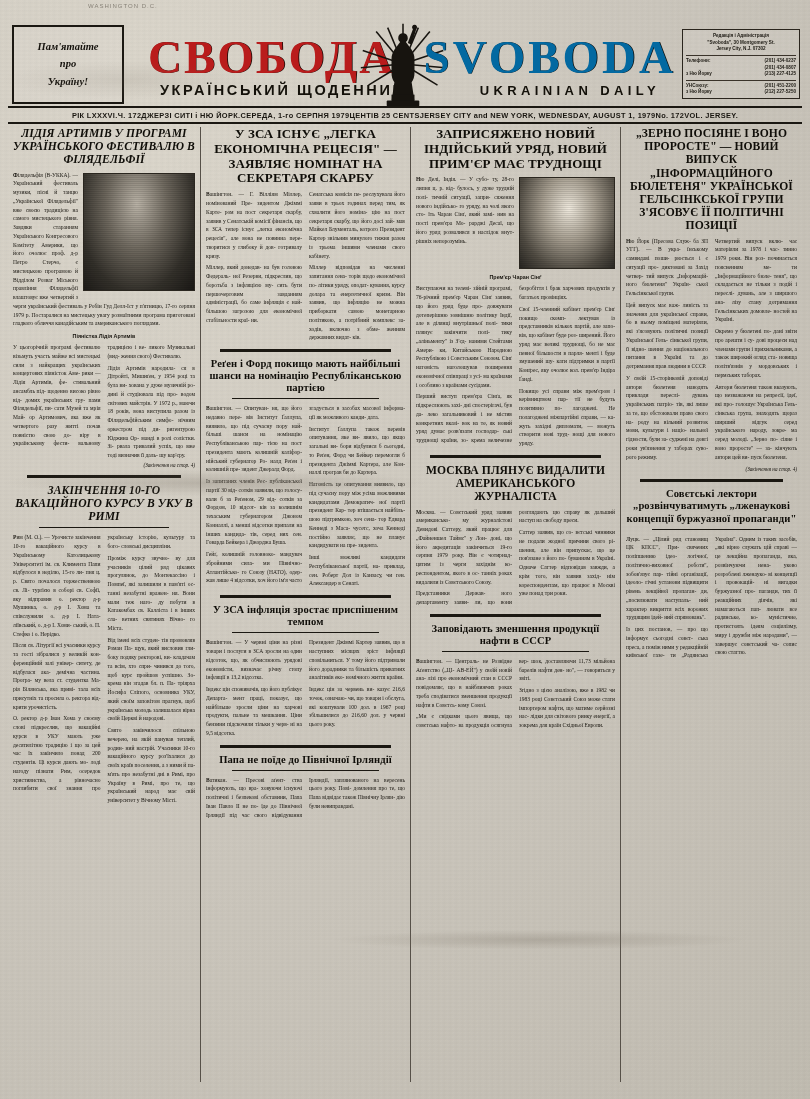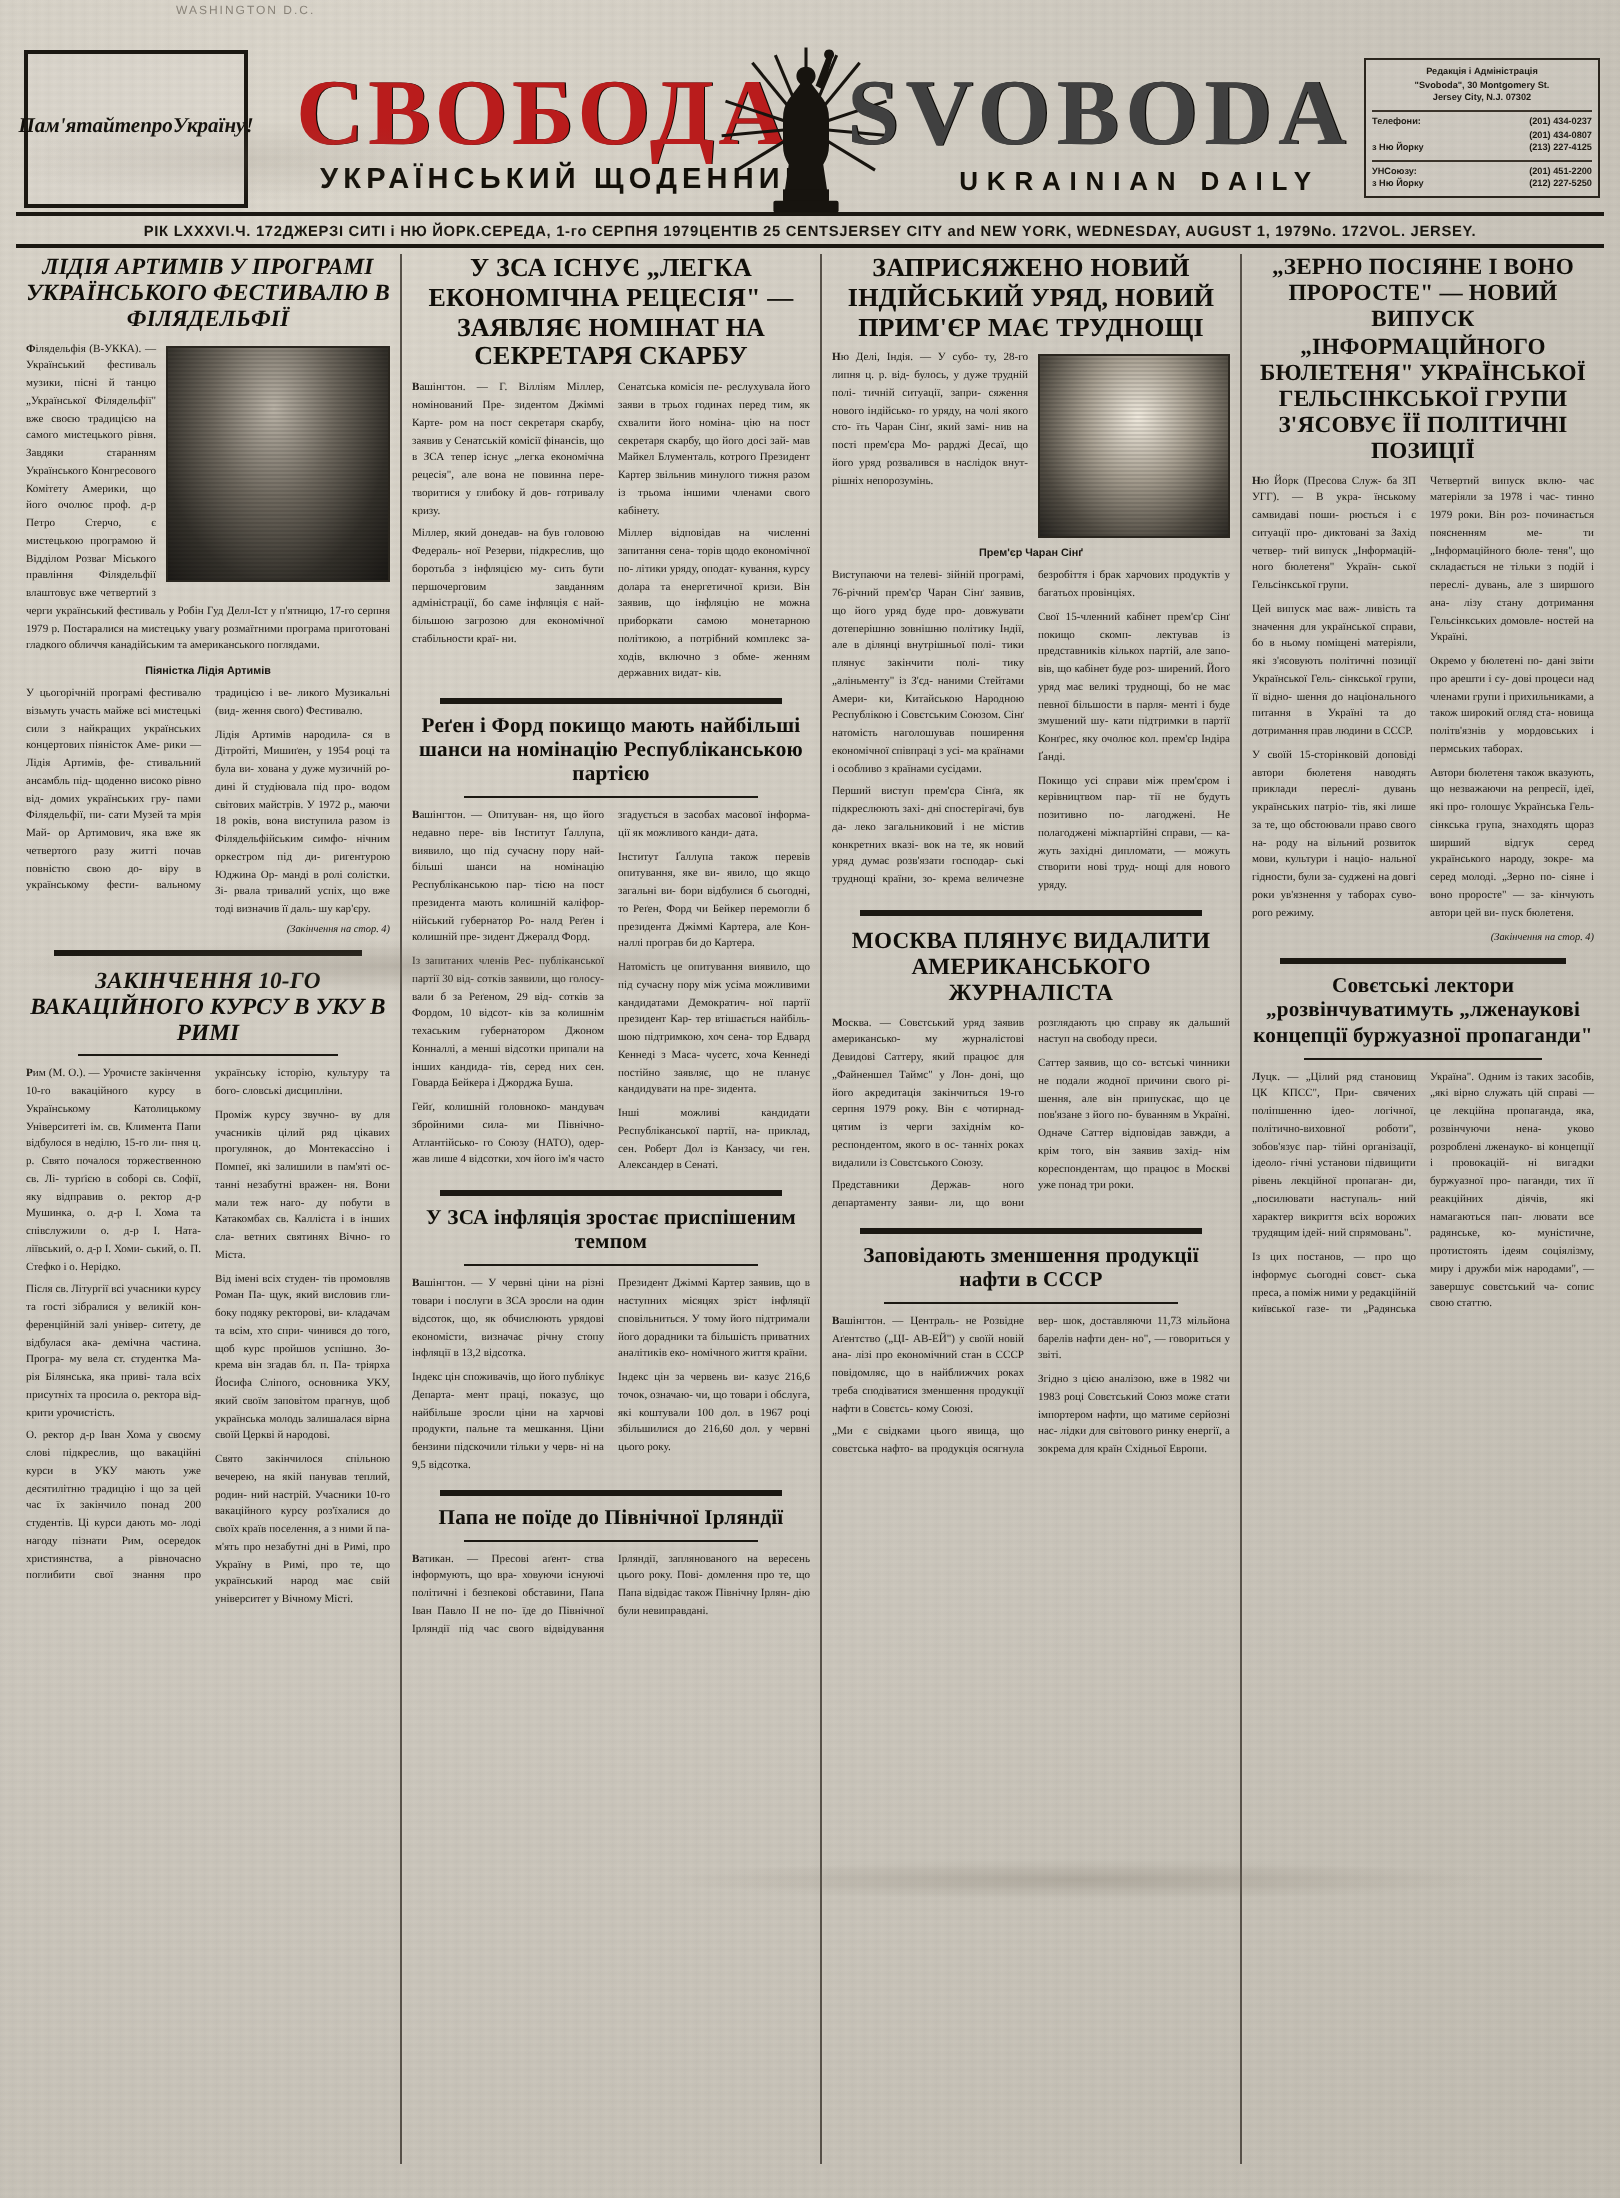--- a/index.html
+++ b/index.html
@@ -34,21 +34,21 @@
   
   .masthead {
     position:relative;
     height:84px;
     margin-top:16px;
     display:flex; align-items:center;
   }
   .remember-box {
     width:112px; height:79px; margin-left:4px;
     border:2px solid #1b1812;
-    display:flex; justify-content:center; align-items:center;
+    display:flex; flex-direction:column; justify-content:center; align-items:center;
     font-family:"Liberation Serif", serif;
     font-weight:bold; font-style:italic;
     font-size:10.5px; line-height:1.65;
     color:#14110c;
     background:rgba(255,255,255,0.06);
   }
   .logo-wrap { flex:1; position:relative; height:84px; }
   .logo-cyr {
     position:absolute; left:24px; top:8px;
     font-size:47px; font-weight:bold; letter-spacing:2px;
@@ -59,21 +59,21 @@
   .logo-sub-cyr {
     position:absolute; left:36px; top:60px;
     font-size:14.5px; font-weight:bold; letter-spacing:2.6px;
     font-family:"Liberation Sans", sans-serif;
     color:#131009;
   }
   .logo-lat {
     position:absolute; right:6px; top:8px;
     font-size:47px; font-weight:bold; letter-spacing:3px;
     font-family:"Liberation Serif", serif;
-    color:#404040;
+    color:#0369a1;
     text-shadow:0.6px 0 0 #0d0b07;
   }
   .logo-sub-lat {
     position:absolute; right:22px; top:61px;
     font-size:13px; font-weight:bold; letter-spacing:4.4px;
     font-family:"Liberation Sans", sans-serif;
     color:#131009;
   }
   .emblem {
     position:absolute; left:50%; top:-4px; transform:translateX(-50%);

